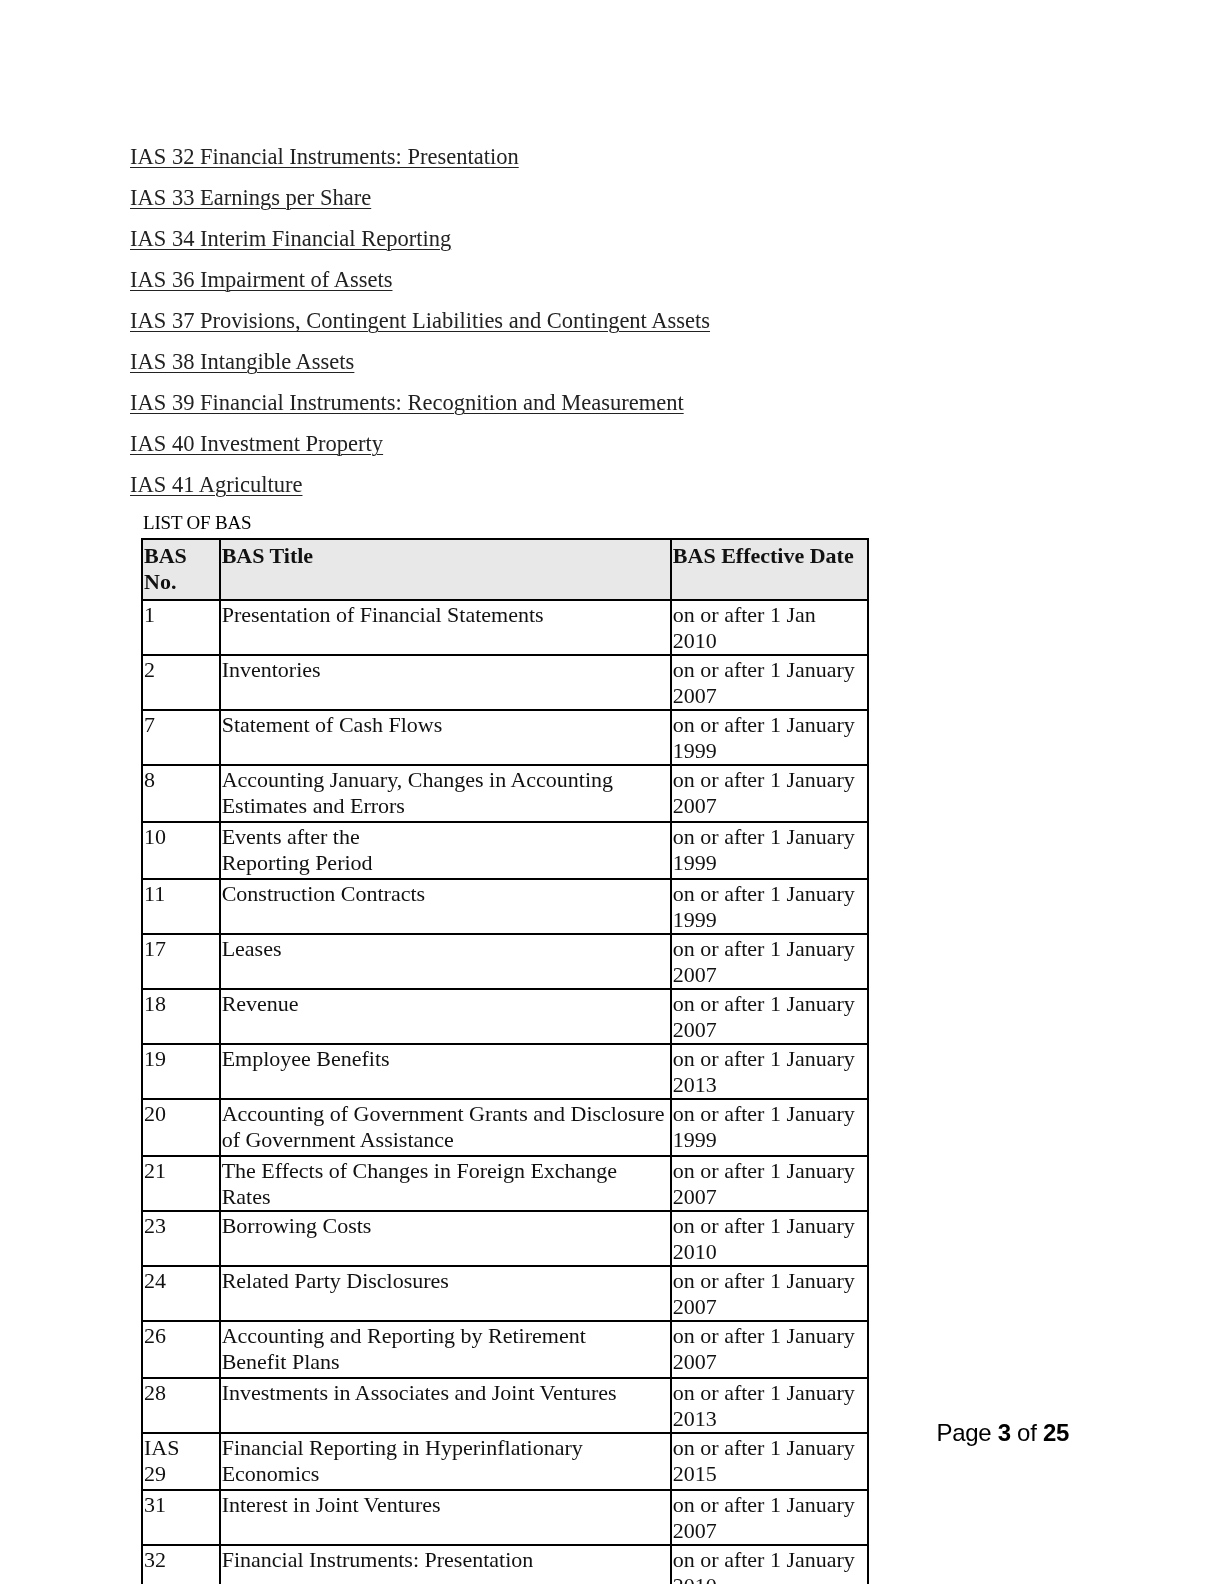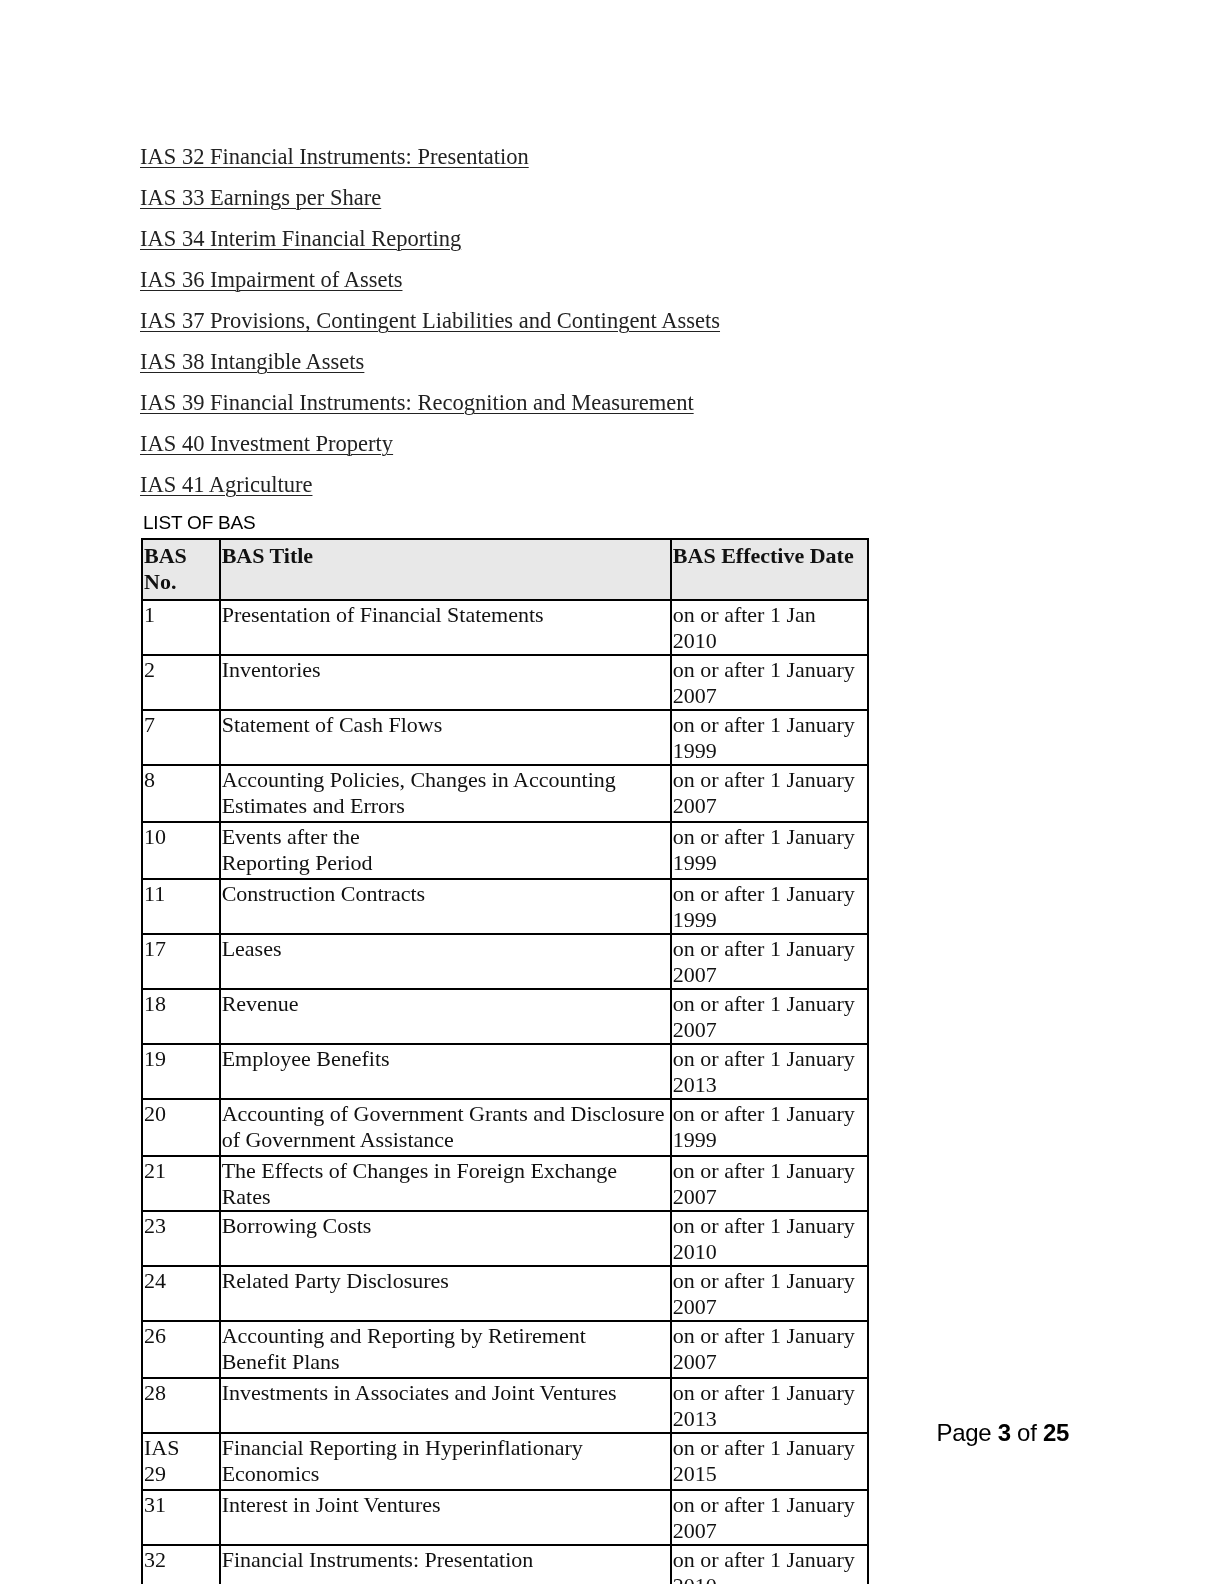--- a/index.html
+++ b/index.html
@@ -1,34 +1,34 @@
 <!DOCTYPE html>
 <html><head>
 <meta charset="utf-8">
 <style>
   html, body { margin: 0; padding: 0; background: #ffffff; }
   body { width: 1224px; height: 1584px; position: relative; overflow: hidden; color: #000; }
   .page { position: absolute; left: 0; top: 0; width: 1224px; height: 1584px; }
-  .links { position: absolute; left: 140px; top: 141px; }
+  .links { position: absolute; left: 130px; top: 141px; }
   .link {
     display: block;
     font-family: "Liberation Serif", serif;
     font-size: 22.5px;
     color: #222;
     text-decoration: underline;
     text-decoration-thickness: 1px;
     text-underline-offset: 3px;
     height: 41px;
     line-height: 32px;
     white-space: nowrap;
     cursor: pointer;
   }
   .section-heading {
     position: absolute; left: 143px; top: 512px;
-    font-family: Liberation Sans, sans-serif;
+    font-family: Liberation Serif, serif;
     font-size: 19px; color: #000; letter-spacing: -0.2px;
   }
   table.bas {
     position: absolute; left: 141px; top: 538px;
     width: 728px;
     border-collapse: collapse;
     font-family: "Liberation Serif", serif;
     font-size: 22px; color: #111;
   }
   table.bas td, table.bas th {
@@ -99,21 +99,21 @@
           <td>Inventories</td>
           <td>on or after 1 January 2007</td>
         </tr>
       <tr>
           <td>7</td>
           <td>Statement of Cash Flows</td>
           <td>on or after 1 January 1999</td>
         </tr>
       <tr>
           <td class="tall">8</td>
-          <td>Accounting Policies, Changes in Accounting Estimates and Errors</td>
+          <td>Accounting January, Changes in Accounting Estimates and Errors</td>
           <td>on or after 1 January 2007</td>
         </tr>
       <tr>
           <td class="tall">10</td>
           <td style="padding-right:270px"><span>Events after the Reporting Period</span></td>
           <td>on or after 1 January 1999</td>
         </tr>
       <tr>
           <td>11</td>
           <td>Construction Contracts</td>

